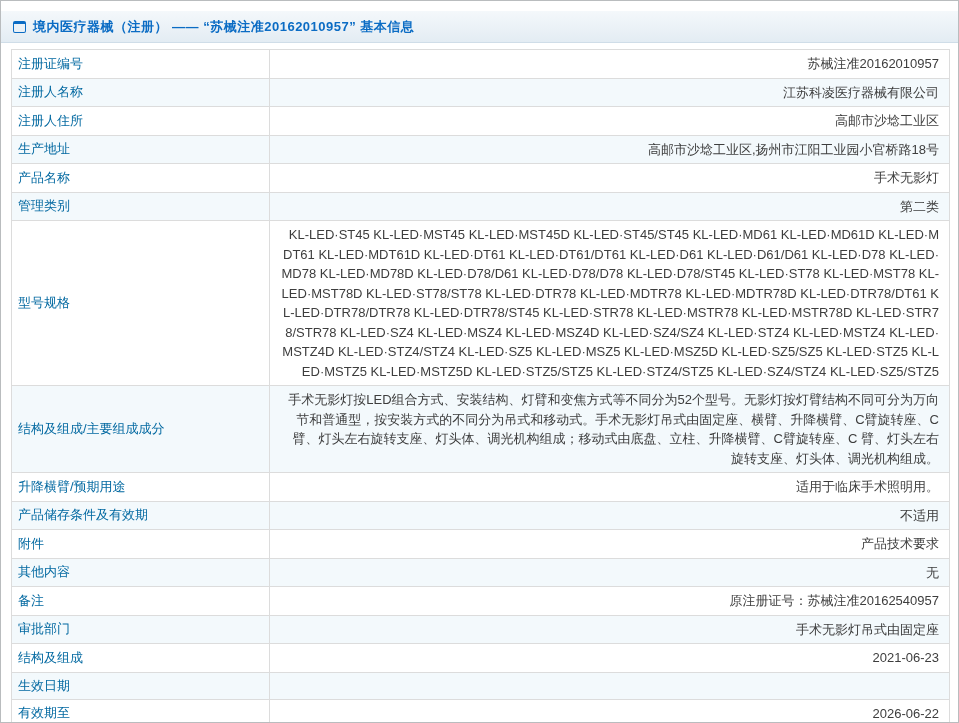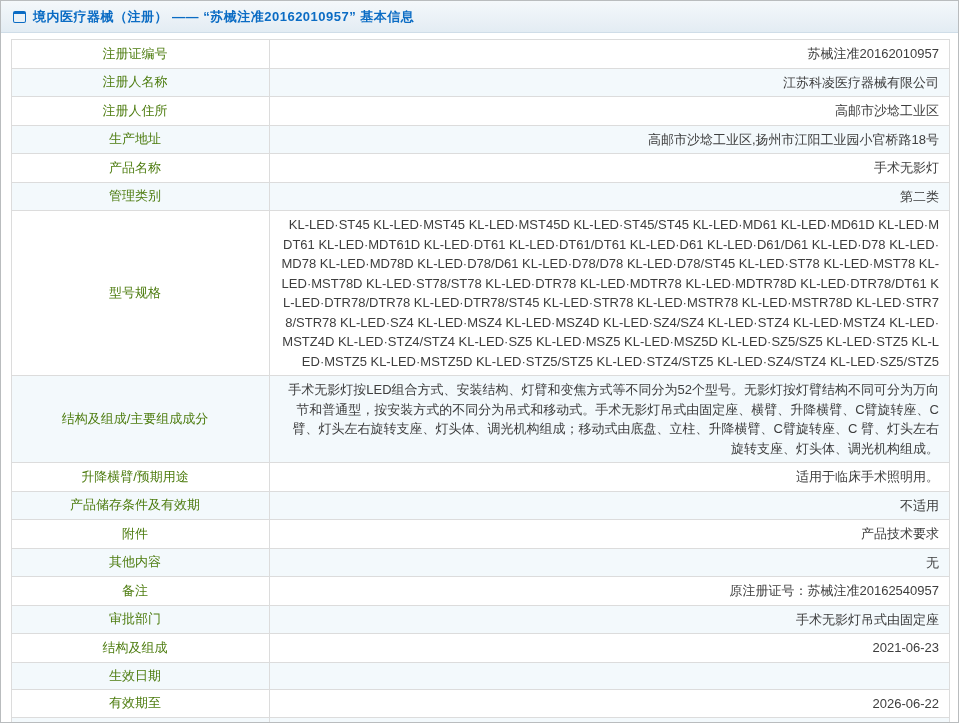--- a/index.html
+++ b/index.html
@@ -11,20 +11,21 @@
     border: 1px solid #b9bcbe;
     font-family: "Liberation Sans", "DejaVu Sans", sans-serif;
   }
   .title-bar {
     height: 32px;
     display: flex;
     align-items: center;
     padding: 0 12px;
     background: linear-gradient(#f4f8fb, #e3ecf3);
     border-bottom: 1px solid #cfdde8;
+    margin-top: 10px;
   }
   .win-icon {
     display: inline-block;
     width: 13px;
     height: 12px;
     border: 1px solid #0b6cc4;
     border-top-width: 3px;
     border-radius: 2px;
     margin-right: 7px;
     flex: 0 0 auto;
@@ -44,23 +45,23 @@
     color: #3d3d3d;
     table-layout: fixed;
   }
   .info-table td {
     border: 1px solid #dcdcdc;
     height: 27px;
     vertical-align: middle;
   }
   .label-cell {
     width: 258px;
-    text-align: center;
+    text-align: left;
     padding: 4px 17px 4px 6px;
-    color: #4d7c0f;
+    color: #0369a1;
   }
   .value-cell {
     padding: 4px 10px;
     line-height: 1.5;
     word-break: break-all;
     text-align: right;
   }
   tr.alt { background: #f3f9fc; }
 </style>
 </head>

